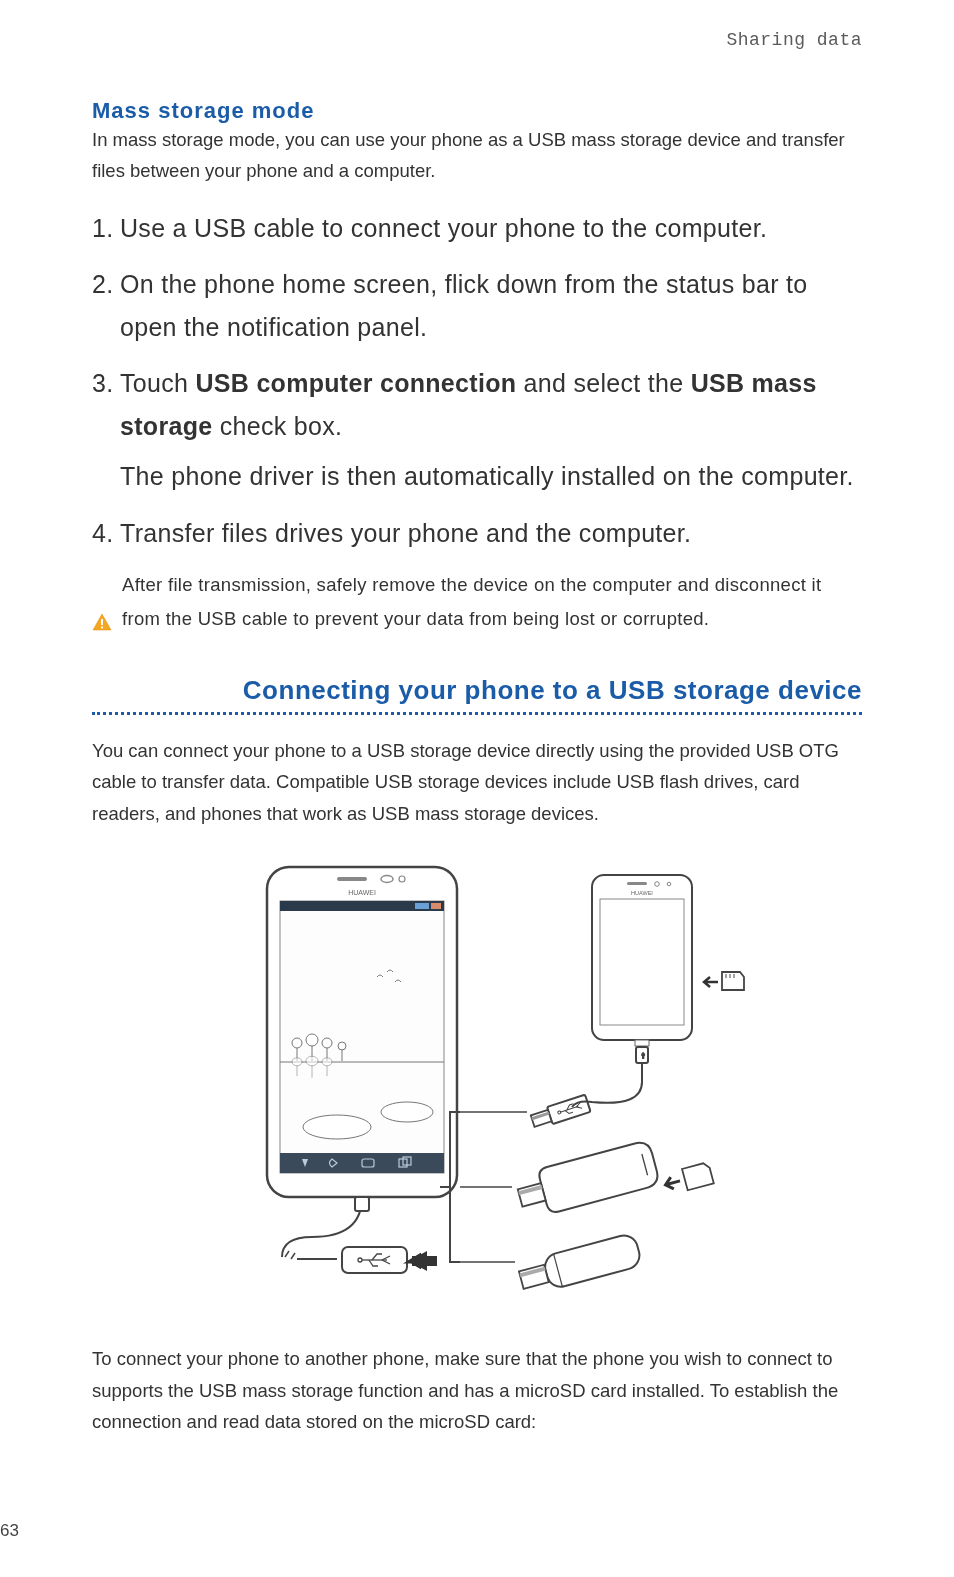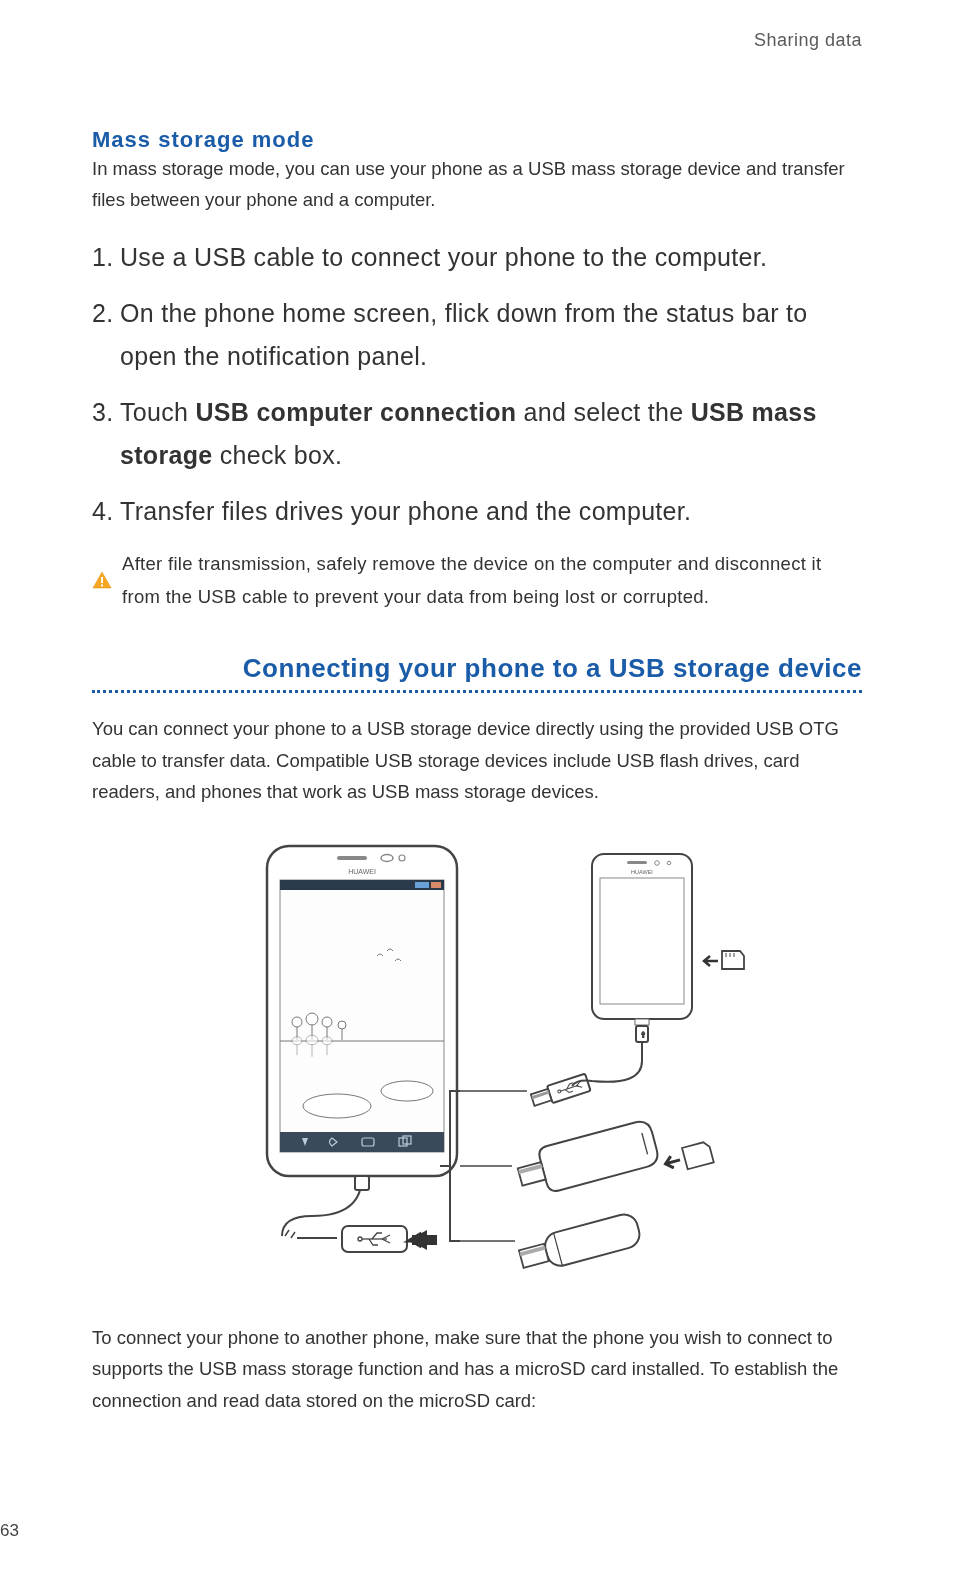--- a/index.html
+++ b/index.html
@@ -10,21 +10,22 @@
     background: #ffffff;
     color: #333333;
     position: relative;
     padding: 30px 92px 40px 92px;
   }
   .running-header {
     text-align: right;
     color: #5a5a5a;
     font-size: 18px;
     letter-spacing: 0.5px;
-    margin-bottom: 76px;
+    margin-bottom: 48px;
+    font-family: Liberation Mono, monospace;
   }
   .subheading {
     color: #1a5ca8;
     font-weight: 700;
     font-size: 22px;
     letter-spacing: 1px;
   }
   .body-text {
     font-size: 18.5px;
     line-height: 1.7;
@@ -52,21 +53,21 @@
     left: 0;
     top: 0;
   }
   .step-sub {
     margin-top: 8px;
     letter-spacing: 0.3px;
   }
   .bold { font-weight: 700; }
   .caution-block {
     display: flex;
-    align-items: center;
+    align-items: flex-end;
     gap: 10px;
     margin-top: 6px;
     margin-bottom: 40px;
   }
   .caution-icon {
     flex: 0 0 auto;
     margin-top: 3px;
   }
   .caution-text {
     font-size: 18.5px;
@@ -109,20 +110,21 @@
 
 <div class="subheading">Mass  storage  mode</div>
 
 <p class="body-text">In mass storage mode, you can use your phone as a USB mass storage device and transfer files between your phone and a computer.</p>
 
 <ol class="steps">
   <li>Use a USB cable to connect your phone to the computer.</li>
   <li>On the phone home screen, flick down from the status bar to open the notification panel.</li>
   <li>
     <span>Touch </span><span class="bold">USB computer connection</span><span> and select the </span><span class="bold">USB mass storage</span><span> check box.</span>
+    <div class="step-sub">The phone driver is then automatically installed on the computer.</div>
   </li>
   <li>Transfer files drives your phone and the computer.</li>
 </ol>
 
 <div class="caution-block">
   <span class="caution-icon">
     <svg width="20" height="18" viewBox="0 0 20 18">
       <path d="M10 1 L19 17 L1 17 Z" fill="#f5a623" stroke="#e08e00" stroke-width="0.5"></path>
       <rect x="9" y="6" width="2" height="6" fill="#ffffff"></rect>
       <rect x="9" y="13.5" width="2" height="2" fill="#ffffff"></rect>

